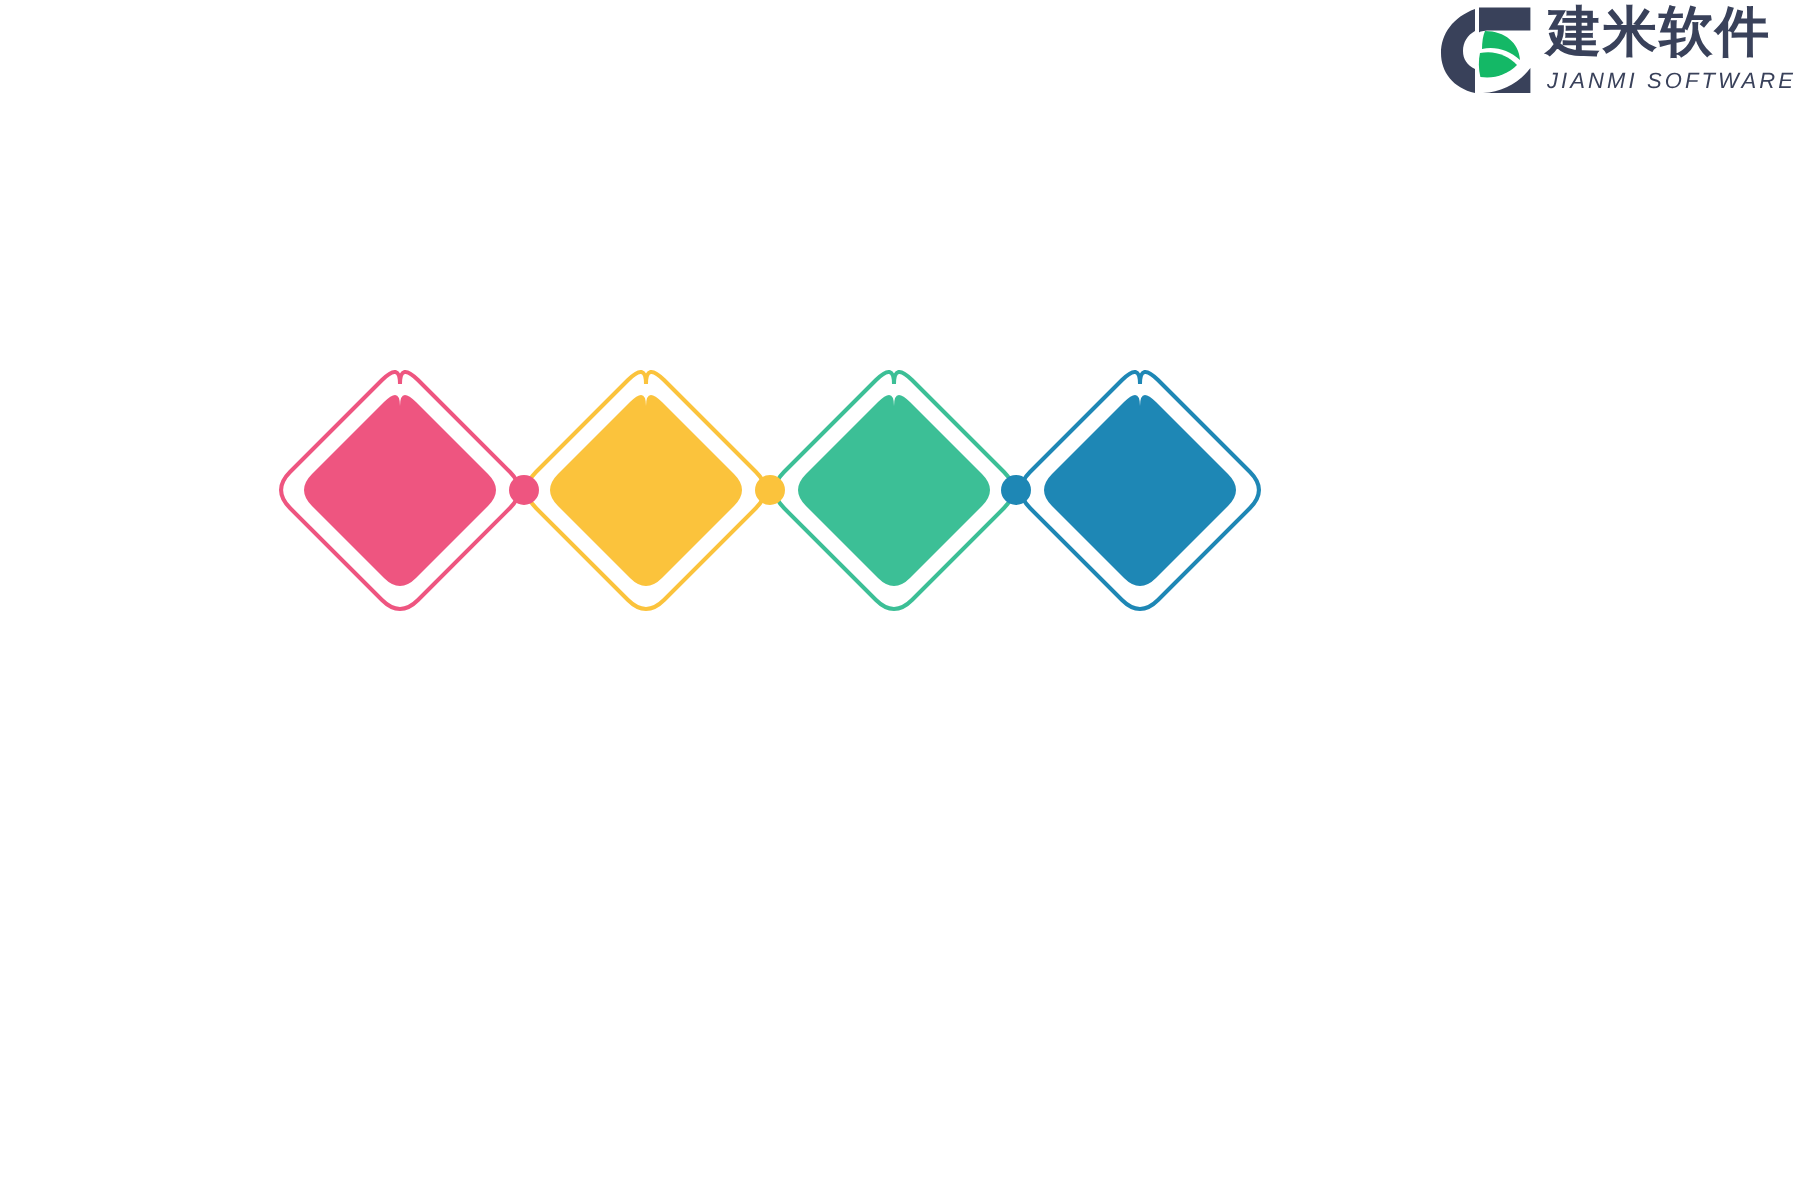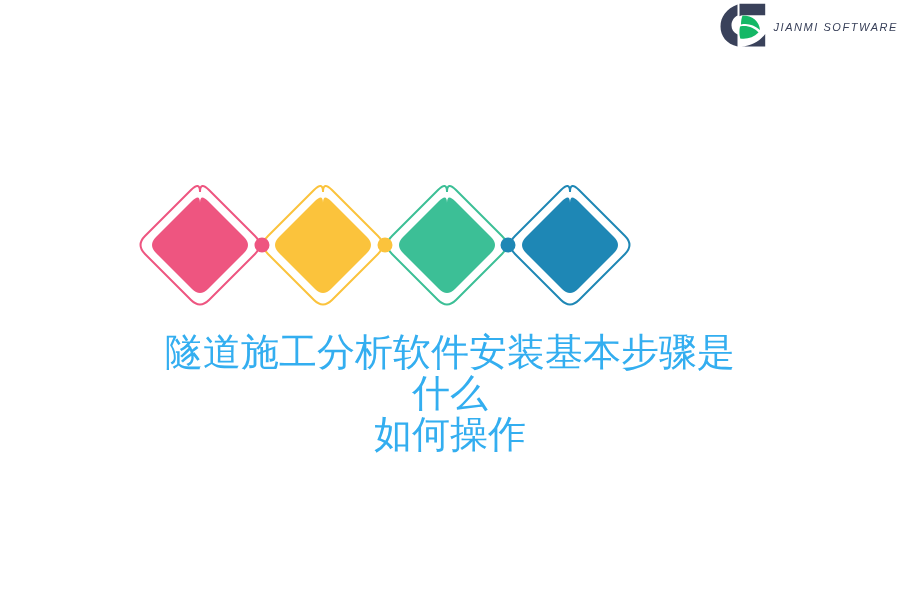--- a/index.html
+++ b/index.html
@@ -112,20 +112,21 @@
     <svg class="brand-mark" viewBox="0 0 46 44" aria-hidden="true">
 
       <path d="M17.5 1.5 C6.5 5.5 0.5 14 0.5 23.5 C0.5 33 6.5 41 17.5 43.5 L17.5 31.5 C13.5 29.5 11.5 26.5 11.5 22.5 C11.5 18 13.8 14.5 17.5 12.5 Z" fill="#39415A"></path>
       <path d="M19.5 0.8 C30 0.8 39 0.8 45.2 0.8 L45.2 12.2 C38 12.2 30.5 12.2 24.5 12.2 C21.8 12.2 19.8 12.8 19.5 13.2 Z" fill="#39415A"></path>
       <path d="M21.5 43.5 C31 43.0 39.5 38.5 45.2 31.0 L45.2 43.5 Z" fill="#39415A"></path>
 
       <path d="M22.5 12.5 C32.5 12.5 39.5 18.5 40.0 27.0 C34.5 22.0 27.5 20.0 21.0 21.5 C21.0 18.0 21.5 14.8 22.5 12.5 Z" fill="#14B866"></path>
       <path d="M20.0 23.5 C27.0 22.0 34.0 24.5 38.5 29.5 C33.5 34.5 27.0 36.5 20.2 35.5 C19.2 31.5 19.2 27.2 20.0 23.5 Z" fill="#14B866"></path>
     </svg>
     <span class="brand-text">
+      <span class="brand-cn">建米软件</span>
       <span class="brand-en">JIANMI SOFTWARE</span>
     </span>
   </div>
 
   <div class="chain">
     <svg class="chain-svg" viewBox="0 0 900 130" aria-hidden="true">
       <defs>
 
         <path id="dmFill" d="M0,-42 Q0,-52 8,-44 L44,-8 Q52,0 44,8 L8,44 Q0,52 -8,44 L-44,8 Q-52,0 -44,-8 L-8,-44 Q0,-52 0,-42 Z"></path>
         <path id="dmOut" d="M0,-53 Q0,-64 9,-55 L55,-9 Q64,0 55,9 L9,55 Q0,64 -9,55 L-55,9 Q-64,0 -55,-9 L-9,-55 Q0,-64 0,-53 Z"></path>
@@ -150,18 +151,14 @@
         <use href="#dmOut" x="0" y="0" transform="translate(570,65)" fill="none" stroke="#1E87B5" stroke-width="2"></use>
         <use href="#dmFill" x="0" y="0" transform="translate(570,65)" fill="#1E87B5"></use>
       </g>
 
       <circle cx="262" cy="65" r="7.5" fill="#EE5580"></circle>
       <circle cx="385" cy="65" r="7.5" fill="#FBC33C"></circle>
       <circle cx="508" cy="65" r="7.5" fill="#1E87B5"></circle>
     </svg>
   </div>
 
-  <div class="title-wrap">
-    <div class="title">隧道施工分析软件安装基本步骤是什么</div>
-    <div class="title">如何操作</div>
-  </div>
 
 </div>
 
 </body></html>

